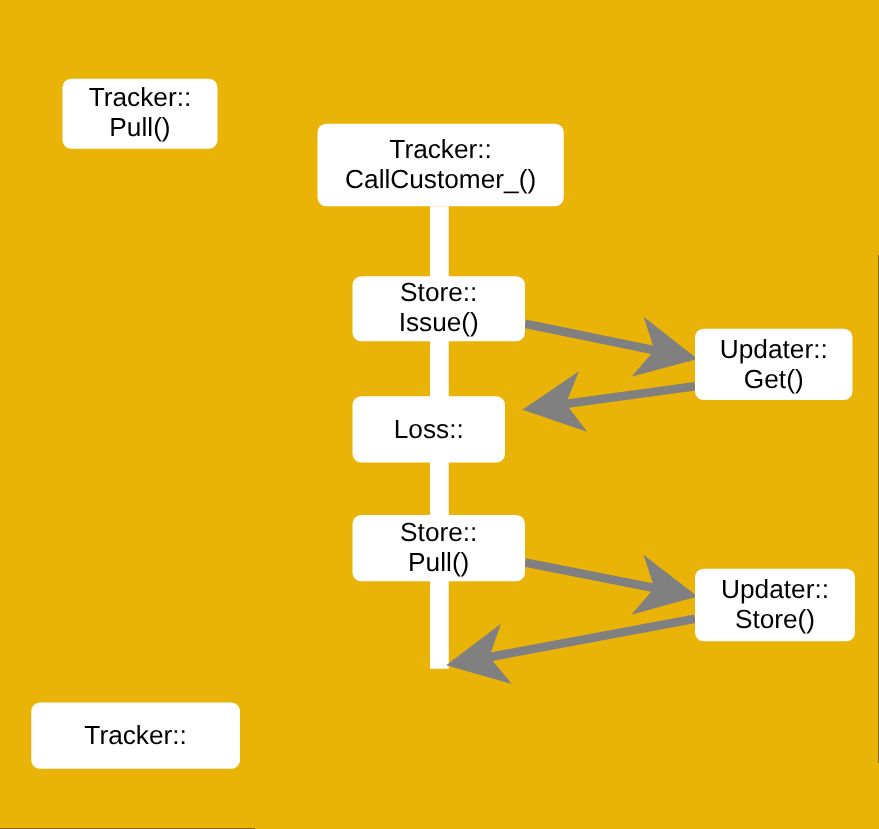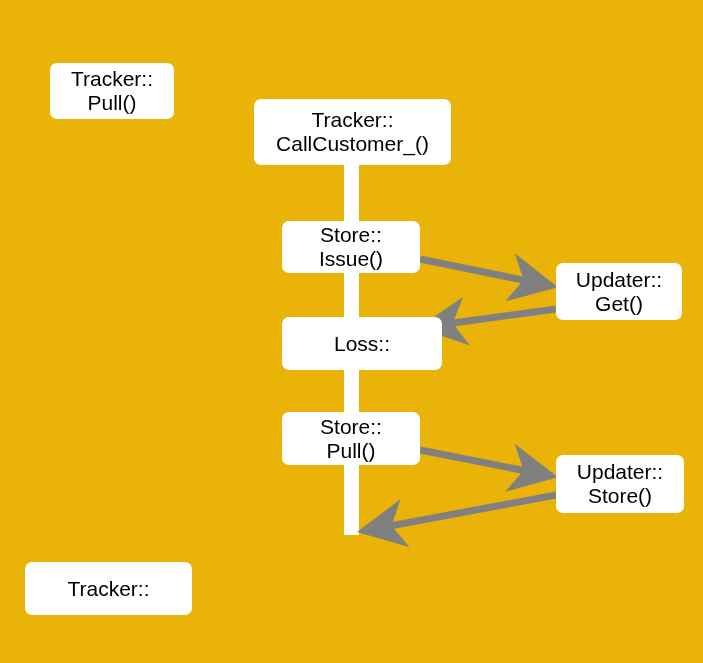--- a/index.html
+++ b/index.html
@@ -80,21 +80,21 @@
         <span class="node-line">CallCustomer_()</span>
       </div>
       <div class="node-box" style="left: 282px; top: 221px; width: 138px; height: 52px; background: rgb(255, 255, 255); color: rgb(0, 0, 0);">
         <span class="node-line">Store::</span>
         <span class="node-line">Issue()</span>
       </div>
       <div class="node-box" style="left: 556px; top: 263px; width: 126px; height: 57px; background: rgb(255, 255, 255); color: rgb(0, 0, 0);">
         <span class="node-line">Updater::</span>
         <span class="node-line">Get()</span>
       </div>
-      <div class="node-box" style="left: 282px; top: 317px; width: 160px; height: 53px; background: rgb(255, 255, 255); color: rgb(0, 0, 0);">
+      <div class="node-box" style="left: 282px; top: 317px; width: 122px; height: 53px; background: rgb(255, 255, 255); color: rgb(0, 0, 0);">
         <span class="node-line">Loss::</span>
       </div>
       <div class="node-box" style="left: 282px; top: 412px; width: 138px; height: 53px; background: rgb(255, 255, 255); color: rgb(0, 0, 0);">
         <span class="node-line">Store::</span>
         <span class="node-line">Pull()</span>
       </div>
       <div class="node-box" style="left: 556px; top: 455px; width: 128px; height: 58px; background: rgb(255, 255, 255); color: rgb(0, 0, 0);">
         <span class="node-line">Updater::</span>
         <span class="node-line">Store()</span>
       </div>

